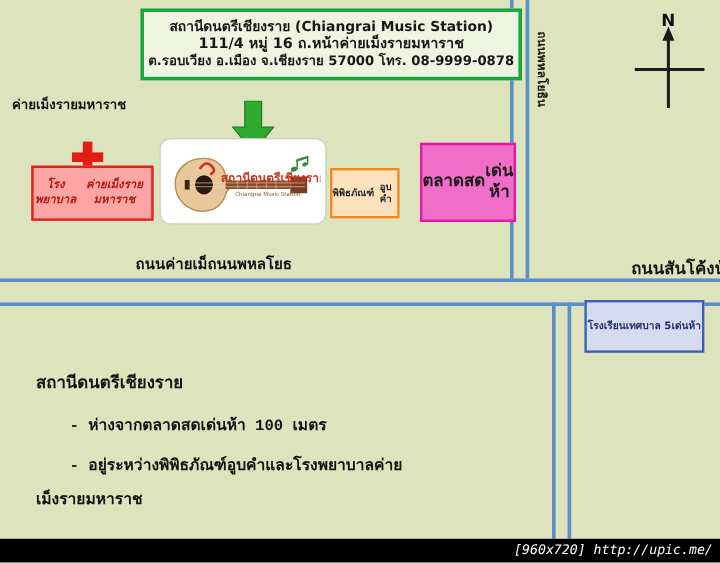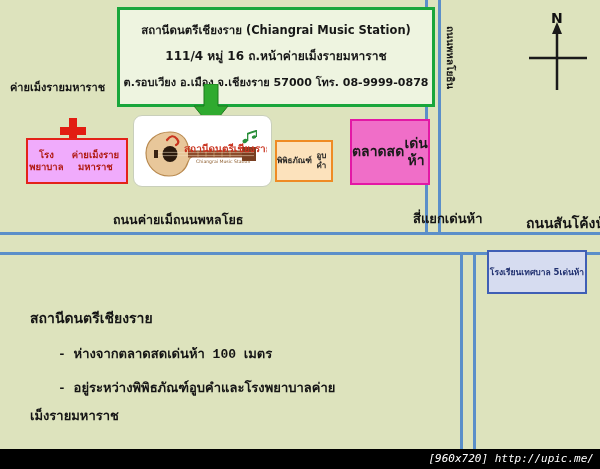--- a/index.html
+++ b/index.html
@@ -34,28 +34,28 @@
   .road-v-lower {
     position: absolute;
     width: 3px;
     background: #5b8fc9;
   }
 
   
   .addr-box {
     position: absolute;
     left: 117px; top: 7px;
-    width: 318px; height: 100px;
+    width: 318px; height: 60px;
     background: #eef4e0;
     border: 3px solid #19a63b;
     display: flex;
     flex-direction: column;
     align-items: center;
     justify-content: center;
-    gap: 13px;
+    gap: 1px;
     padding: 2px 4px;
   }
   .addr-line {
     color: #171717;
     font-weight: bold;
     text-align: center;
     line-height: 1.15;
     white-space: nowrap;
   }
   .addr-l1 { font-size: 11.5px; }
@@ -91,24 +91,25 @@
     align-items: center;
     justify-content: center;
     text-align: center;
     font-weight: bold;
     line-height: 1.25;
   }
 
   .hospital-box {
     left: 26px; top: 138px;
     width: 102px; height: 46px;
-    background: #f0abfc;
+    background: #fca5a5;
     border: 2px solid #e32219;
     color: #b01a12;
     font-size: 9.5px;
+    font-style: italic;
   }
   .red-cross {
     position: absolute;
     left: 60px; top: 118px;
     width: 26px; height: 26px;
   }
   .red-cross i {
     position: absolute;
     background: #e21d12;
   }
@@ -302,21 +303,20 @@
     <div>เด่นห้า</div>
   </div>
 
   <div class="poi school-box">
     <div>โรงเรียนเทศบาล 5</div>
     <div>เด่นห้า</div>
   </div>
 
   <div class="lbl lbl-phahon">ถนนพหลโยธิน</div>
   <div class="lbl lbl-road-h">ถนนค่ายเม็ถนนพหลโยธ</div>
-  <div class="lbl lbl-junction">สี่แยกเด่นห้า</div>
   <div class="lbl lbl-road-small">ถนนสันโค้งน้อย</div>
 
   <div class="desc">
     <div class="desc-title">สถานีดนตรีเชียงราย</div>
     <div class="desc-item">- ห่างจากตลาดสดเด่นห้า 100 เมตร</div>
     <div class="desc-item">- อยู่ระหว่างพิพิธภัณฑ์อูบคำและโรงพยาบาลค่าย</div>
     <div class="desc-item cont">เม็งรายมหาราช</div>
   </div>
 
   <div class="footer">

